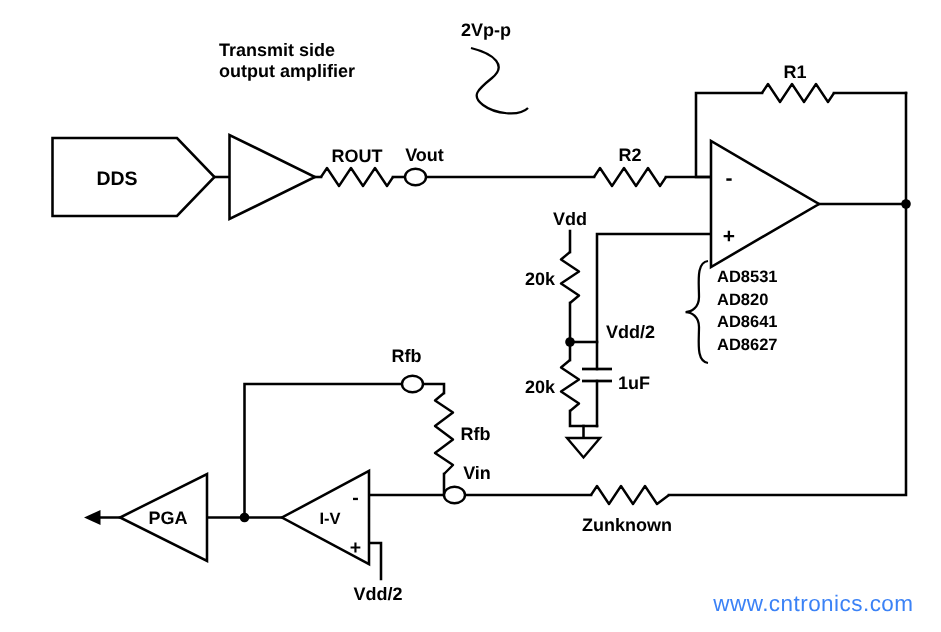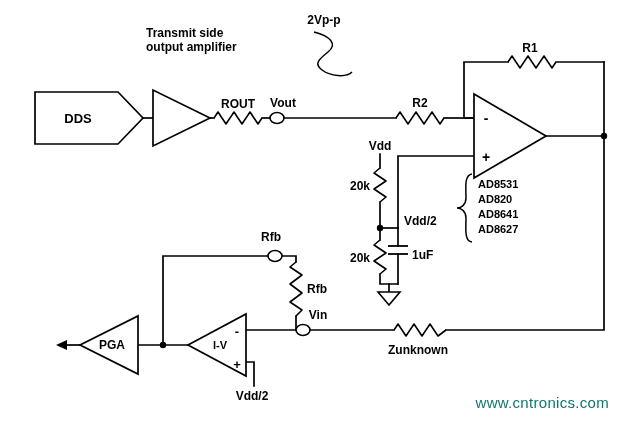--- a/index.html
+++ b/index.html
@@ -107,14 +107,14 @@
       <text class="t12" x="318" y="319" text-anchor="middle">Vin</text>
       <text class="t12" x="418" y="354" text-anchor="middle">Zunknown</text>
       <text class="t11" x="220" y="349" text-anchor="middle">I-V</text>
       <text class="t13" x="237" y="336" text-anchor="middle">-</text>
       <text class="t13" x="237" y="369" text-anchor="middle">+</text>
       <text class="t12" x="252" y="400" text-anchor="middle">Vdd/2</text>
       <text class="t12" x="112" y="349" text-anchor="middle">PGA</text>
     </g>
   </svg>
 
-  <div class="watermark" style="color: #0f766e;">www.cntronics.com</div>
+  <div class="watermark" style="color: #3b82f6;">www.cntronics.com</div>
 </div>
 
 </body></html>

